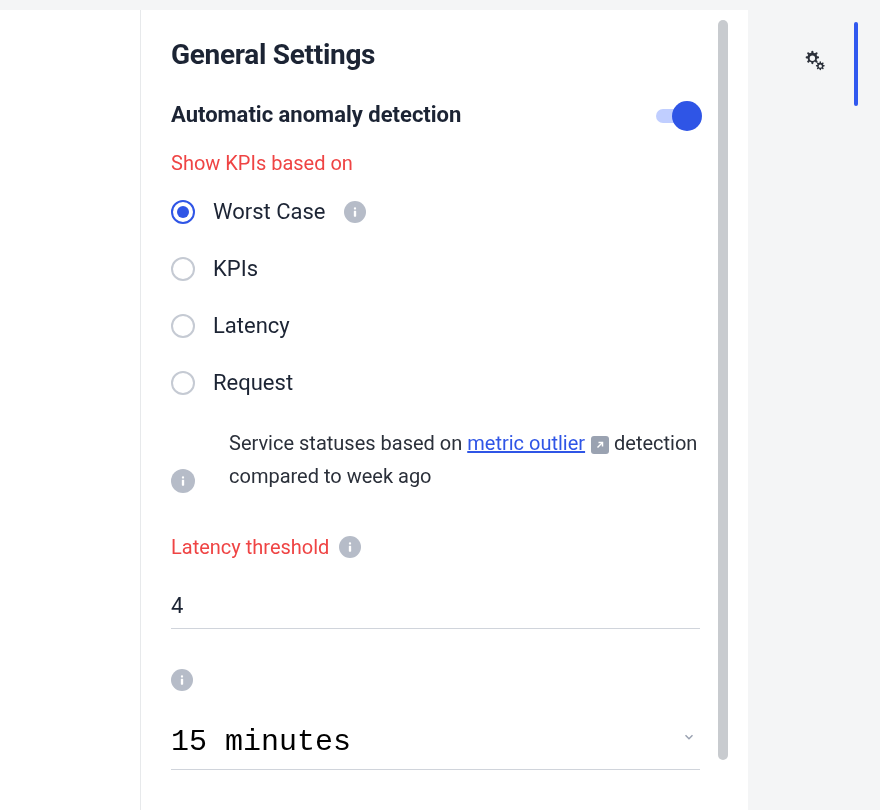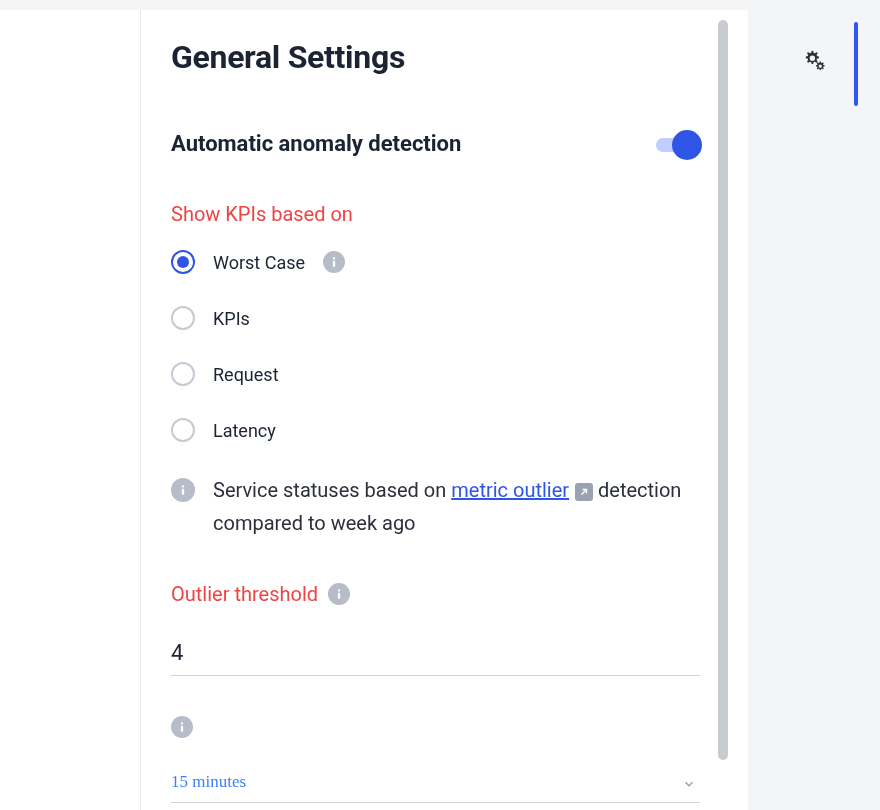--- a/index.html
+++ b/index.html
@@ -65,32 +65,32 @@
       position: absolute;
       right: 22px;
       top: 12px;
       width: 4px;
       height: 84px;
       background: #3058ef;
       border-radius: 2px;
     }
 
     h1.title {
-      font-size: 32px;
+      font-size: 28px;
       font-weight: 700;
       color: #1c2434;
-      margin-bottom: 52px;
+      margin-bottom: 28px;
       letter-spacing: -0.3px;
     }
 
     .row {
       display: flex;
       align-items: center;
       justify-content: space-between;
-      margin-bottom: 44px;
+      margin-bottom: 22px;
     }
     .section-label {
       font-size: 22px;
       font-weight: 700;
       color: #1c2434;
     }
 
     .toggle {
       position: relative;
       width: 56px;
@@ -151,21 +151,21 @@
       position: absolute;
       top: 50%;
       left: 50%;
       transform: translate(-50%, -50%);
       width: 12px;
       height: 12px;
       background: #2f55e6;
       border-radius: 50%;
     }
     .radio-label {
-      font-size: 18px;
+      font-size: 22px;
       color: #1c2434;
     }
 
     .info-icon {
       width: 24px;
       height: 24px;
       border-radius: 50%;
       background: #b6bcc8;
       display: inline-flex;
       align-items: center;
@@ -176,23 +176,23 @@
       width: 14px;
       height: 14px;
     }
     .info-icon-sm {
       width: 22px;
       height: 22px;
     }
 
     .note-row {
       display: flex;
-      gap: 18px;
+      gap: 34px;
       margin-bottom: 42px;
-      align-items: flex-start;
+      align-items: flex-end;
     }
     .note-text {
       font-size: 20px;
       color: #2b303a;
       line-height: 1.65;
     }
     .link {
       color: #2f55e6;
       text-decoration: underline;
     }
@@ -228,25 +228,25 @@
       font-family: inherit;
       background: transparent;
     }
     .select-wrap {
       position: relative;
     }
     .select {
       width: 100%;
       border: none;
       border-bottom: 1px solid #d0d4db;
-      font-size: 17px;
-      color: #3b82f6;
+      font-size: 30px;
+      color: #000000;
       padding: 10px 28px 10px 0;
       outline: none;
-      font-family: Liberation Serif, serif;
+      font-family: Liberation Mono, monospace;
       background: transparent;
       appearance: none;
       cursor: pointer;
     }
     .chevron {
       position: absolute;
       right: 4px;
       top: 14px;
       color: #9aa2b1;
       pointer-events: none;
@@ -292,26 +292,26 @@
         </span>
       </div>
 
       <div class="radio-item">
         <div class="radio"></div>
         <span class="radio-label">KPIs</span>
       </div>
 
       <div class="radio-item">
         <div class="radio"></div>
-        <span class="radio-label">Request</span>
+        <span class="radio-label">Latency</span>
       </div>
 
       <div class="radio-item">
         <div class="radio"></div>
-        <span class="radio-label">Latency</span>
+        <span class="radio-label">Request</span>
       </div>
     </div>
 
     <div class="note-row">
       <span class="info-icon" style="margin-top:4px;">
         <svg viewBox="0 0 24 24" fill="#fff">
             <circle cx="12" cy="6" r="2"></circle>
             <rect x="10" y="10" width="4" height="10" rx="1"></rect>
           </svg>
       </span>
@@ -320,21 +320,21 @@
             <svg viewBox="0 0 24 24" fill="none" stroke="#fff" stroke-width="3">
               <path d="M7 17L17 7"></path>
               <path d="M9 7h8v8"></path>
             </svg>
           </span><span> detection compared to week ago</span>
       </div>
     </div>
 
     <div class="field-block">
       <div class="sublabel">
-        <span>Outlier threshold</span>
+        <span>Latency threshold</span>
         <span class="info-icon info-icon-sm">
           <svg viewBox="0 0 24 24" fill="#fff">
               <circle cx="12" cy="6" r="2"></circle>
               <rect x="10" y="10" width="4" height="10" rx="1"></rect>
             </svg>
         </span>
       </div>
       <input class="input" type="text" value="4" style="">
     </div>
 

